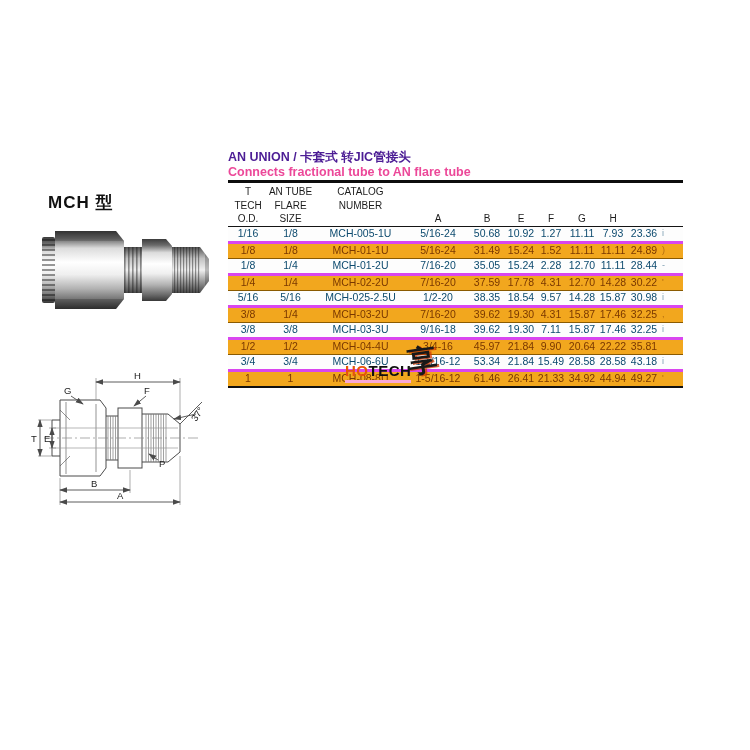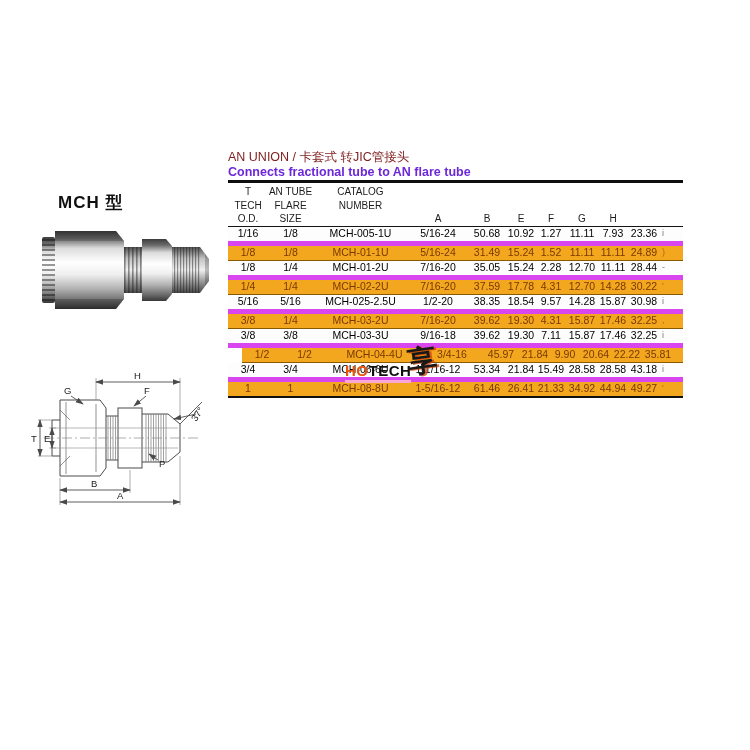--- a/index.html
+++ b/index.html
@@ -1,37 +1,37 @@
 <!DOCTYPE html>
 <html><head>
 <meta charset="utf-8">
 <style>
   html,body{margin:0;padding:0;background:#fff;}
   .page{position:relative;width:750px;height:750px;background:#ffffff;
         font-family:"Liberation Sans",sans-serif;overflow:hidden;}
 
   
-  .model-label{position:absolute;left:58px;top:191px;font-size:17px;font-weight:bold;
+  .model-label{position:absolute;left:48px;top:191px;font-size:17px;font-weight:bold;
                color:#101010;letter-spacing:1px;}
   .photo-wrap{position:absolute;left:36px;top:224px;}
   .diagram-wrap{position:absolute;left:30px;top:366px;}
 
   
   .right-col{position:absolute;left:228px;top:150px;width:455px;}
-  .title-line1{font-size:12.5px;font-weight:normal;color:#7f1d1d;line-height:15px;white-space:nowrap;}
-  .title-line2{font-size:12.5px;font-weight:bold;color:#6d28d9;line-height:14px;white-space:nowrap;}
+  .title-line1{font-size:12.5px;font-weight:bold;color:#4c1d95;line-height:15px;white-space:nowrap;}
+  .title-line2{font-size:12.5px;font-weight:bold;color:#ec4899;line-height:14px;white-space:nowrap;}
   .thick-rule{height:3px;background:#0d0d0d;margin-top:1px;}
 
   .grid-cols{display:grid;grid-template-columns:40px 45px 95px 60px 38px 30px 30px 32px 30px 32px 23px;}
   .thead{border-bottom:1.5px solid #141414;padding-top:2px;}
   .hcell{display:flex;flex-direction:column;justify-content:flex-end;text-align:center;
          font-size:10px;line-height:13.5px;color:#1c1c1c;}
   .hline{height:13.5px;white-space:nowrap;}
 
-  .trow{height:14px;border-bottom:5px solid #d946ef;color:#000000;background:#fdfdfd;}
+  .trow{height:14px;border-bottom:3px solid #d946ef;color:#0c4a6e;background:#fdfdfd;}
   .trow.hl{background:#F2A71E;color:#7a3800;border-bottom:1px solid #8a5a00;}
   .trow:last-child{border-bottom:2.5px solid #101010;}
   .tcell{text-align:center;font-size:10.5px;line-height:13.5px;white-space:nowrap;overflow:hidden;}
   .tcell.frag{text-align:left;font-size:9px;opacity:.55;padding-left:2px;}
 
   .watermark{position:absolute;left:117px;top:212px;z-index:5;}
   .wm-line{display:inline-block;font-size:15px;font-weight:bold;letter-spacing:.5px;
            border-bottom:3px solid #f9a8d4;padding-bottom:1px;white-space:nowrap;}
   .wm-ho{color:#e8540a;}
   .wm-tech{color:#101010;}
@@ -320,21 +320,21 @@
           <div class="tcell">MCH-03-3U</div>
           <div class="tcell">9/16-18</div>
           <div class="tcell">39.62</div>
           <div class="tcell">19.30</div>
           <div class="tcell">7.11</div>
           <div class="tcell">15.87</div>
           <div class="tcell">17.46</div>
           <div class="tcell">32.25</div>
           <div class="tcell frag">i</div>
         </div>
-        <div class="trow grid-cols hl" style="background: rgb(242, 167, 30); margin-left: 14px;">
+        <div class="trow grid-cols hl" style="background: rgb(242, 167, 30);">
           <div class="tcell">1/2</div>
           <div class="tcell">1/2</div>
           <div class="tcell">MCH-04-4U</div>
           <div class="tcell">3/4-16</div>
           <div class="tcell">45.97</div>
           <div class="tcell">21.84</div>
           <div class="tcell">9.90</div>
           <div class="tcell">20.64</div>
           <div class="tcell">22.22</div>
           <div class="tcell">35.81</div>

